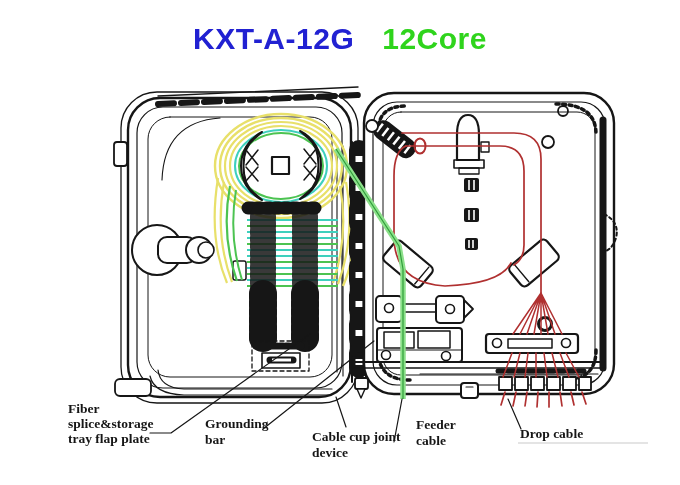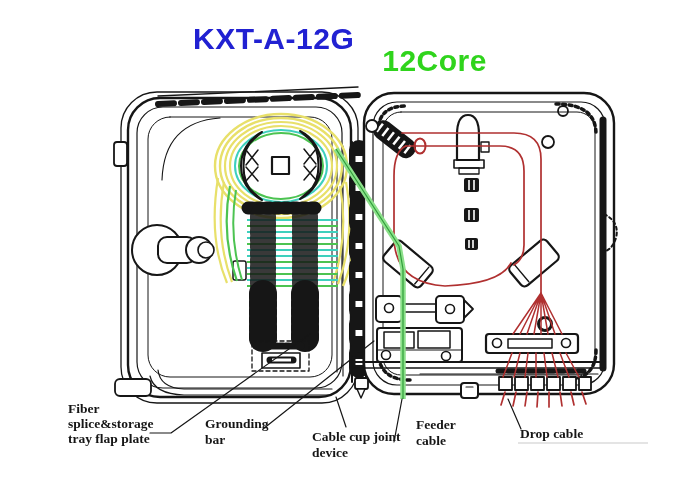--- a/index.html
+++ b/index.html
@@ -2,21 +2,21 @@
 <html style="--model: #2121d2; --core: #2fd41c; --line: #161616; --fiber-yellow: #e8e06a; --fiber-green: #4cc351; --fiber-cyan: #3ed0bd; --fiber-red: #b03030; --cable-green: #8ce08a; --cable-green-edge: #2f9e3a; --underline: #c9c9c9;"><head>
 <meta charset="utf-8">
 <style>
   html,body{margin:0;padding:0;background:#fff;}
   .stage{position:relative;width:680px;height:485px;background:#fff;overflow:hidden;
          font-family:"Liberation Serif",serif;}
   .title{position:absolute;left:0;right:0;top:24px;display:flex;justify-content:center;
          gap:28px;font-family:Liberation Sans, sans-serif;font-weight:700;font-size:30px;
          letter-spacing:0.5px;line-height:1;}
   .title .model{color:var(--model,#2121d2);}
-  .title .core{color:var(--core,#2fd41c);margin-top:22px;}
+  .title .core{color:var(--core,#2fd41c);}
   svg{position:absolute;left:0;top:0;}
   .k{stroke:var(--line,#141414);stroke-linecap:round;stroke-linejoin:round;}
   .f{fill:#fff;}
   .n{fill:none;}
   .yw{stroke:var(--fiber-yellow,#e8e06a);fill:none;}
   .gn{stroke:var(--fiber-green,#4cc351);fill:none;}
   .cy{stroke:var(--fiber-cyan,#3ed0bd);fill:none;}
   .rd{stroke:var(--fiber-red,#b03030);fill:none;stroke-linecap:round;}
   .dk{fill:var(--line,#141414);}
   .lbl{font-family:"Liberation Serif",serif;font-weight:bold;font-size:13.5px;

